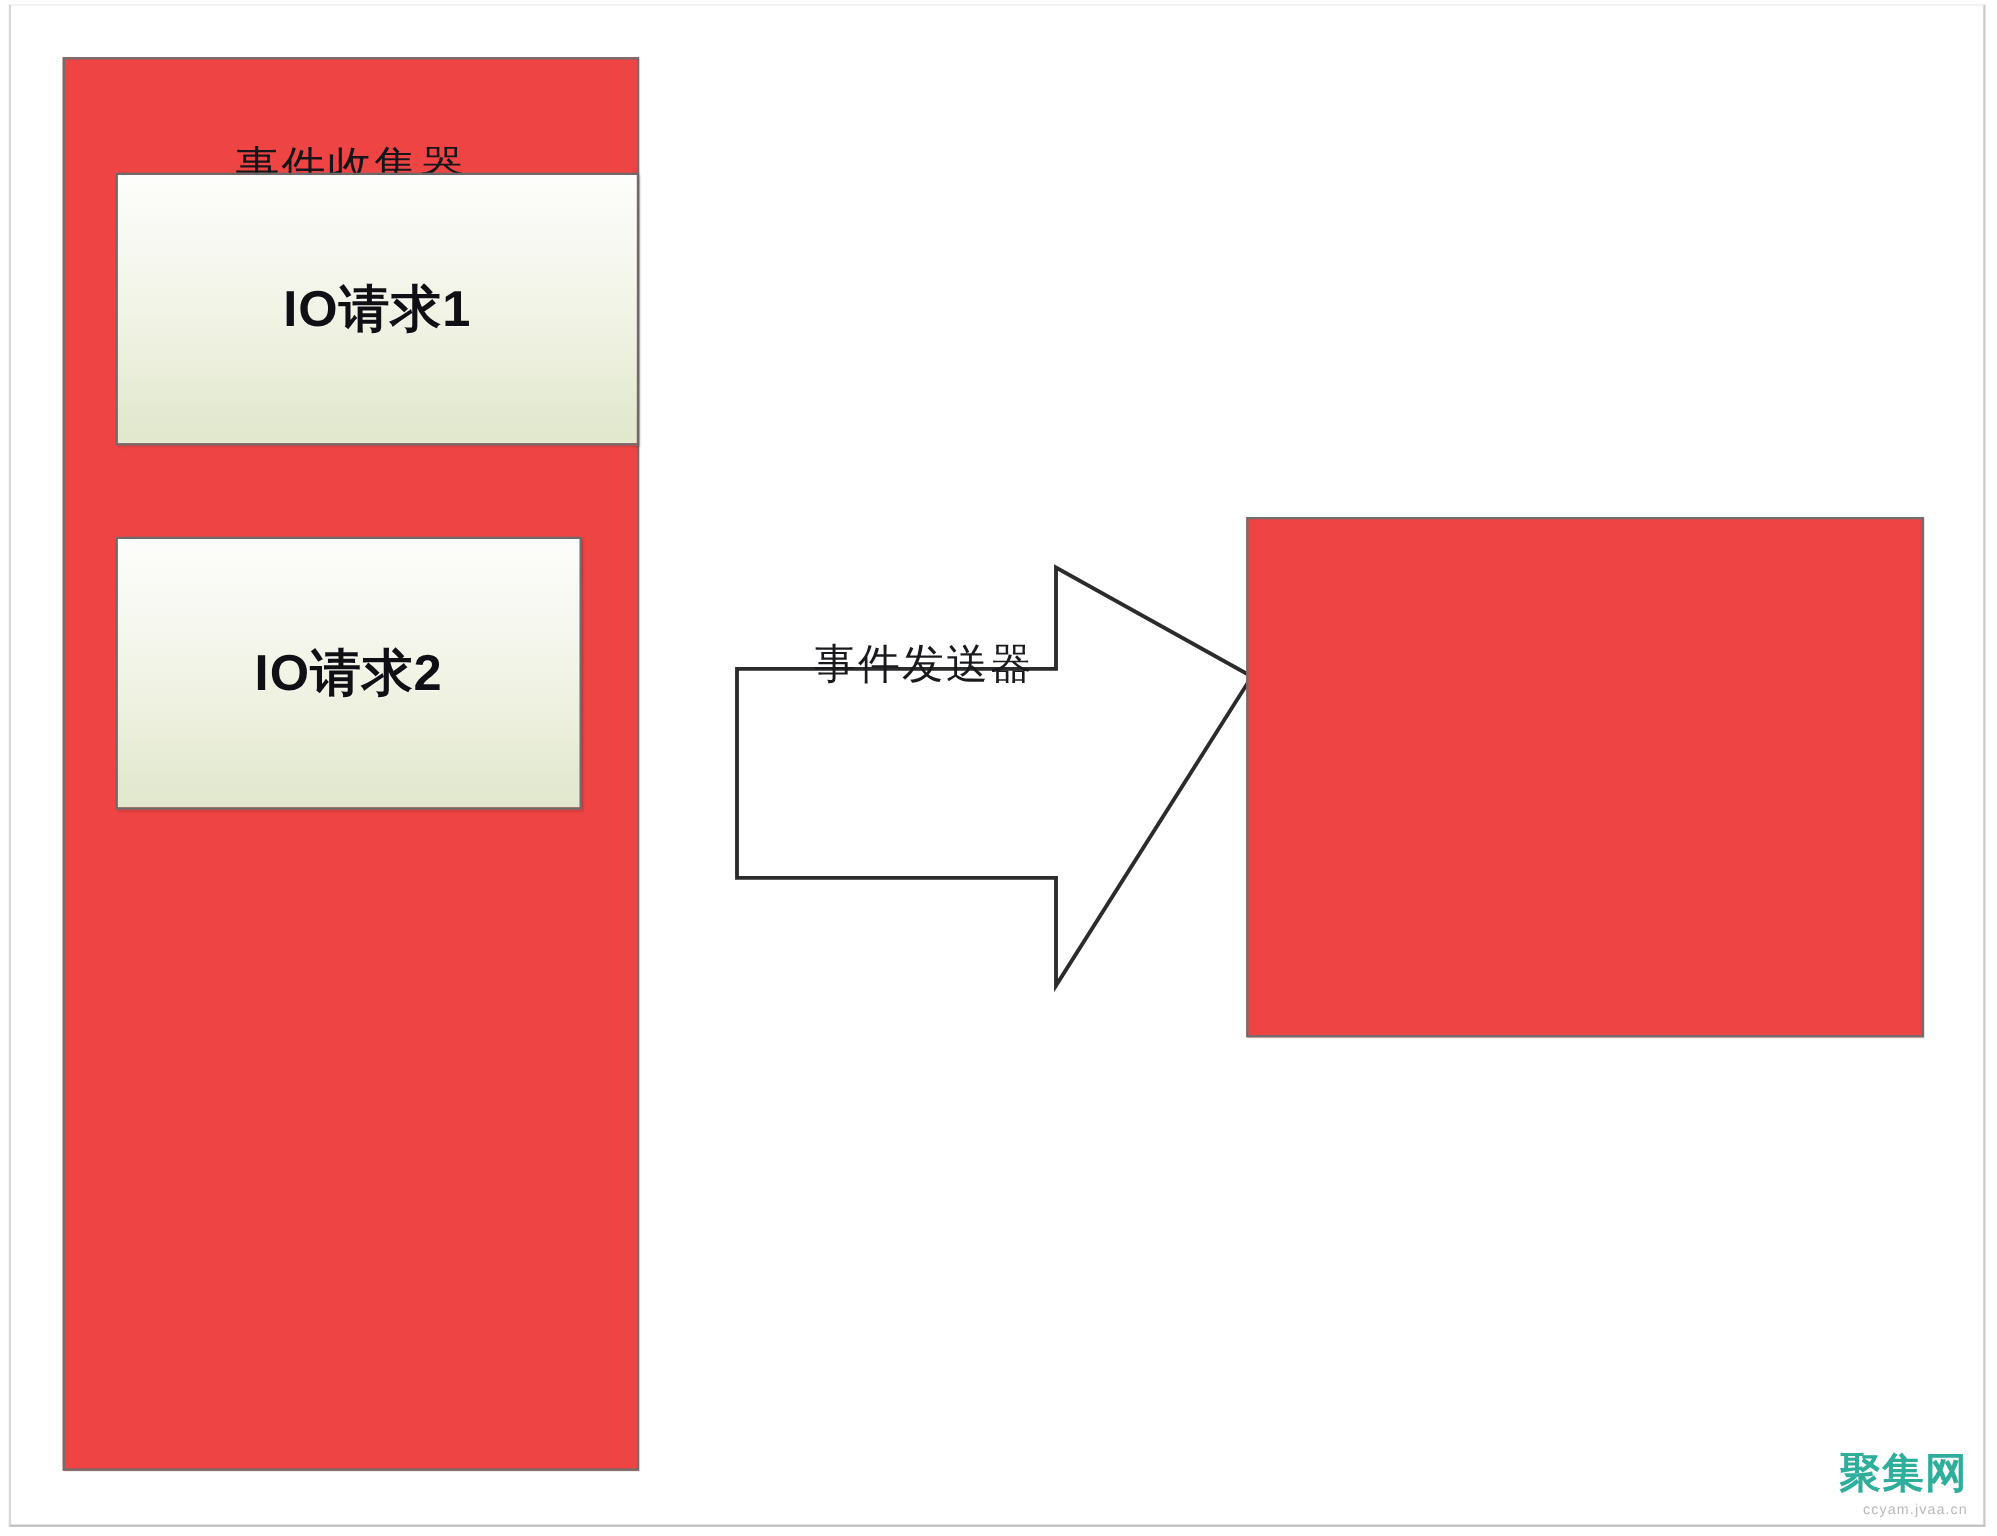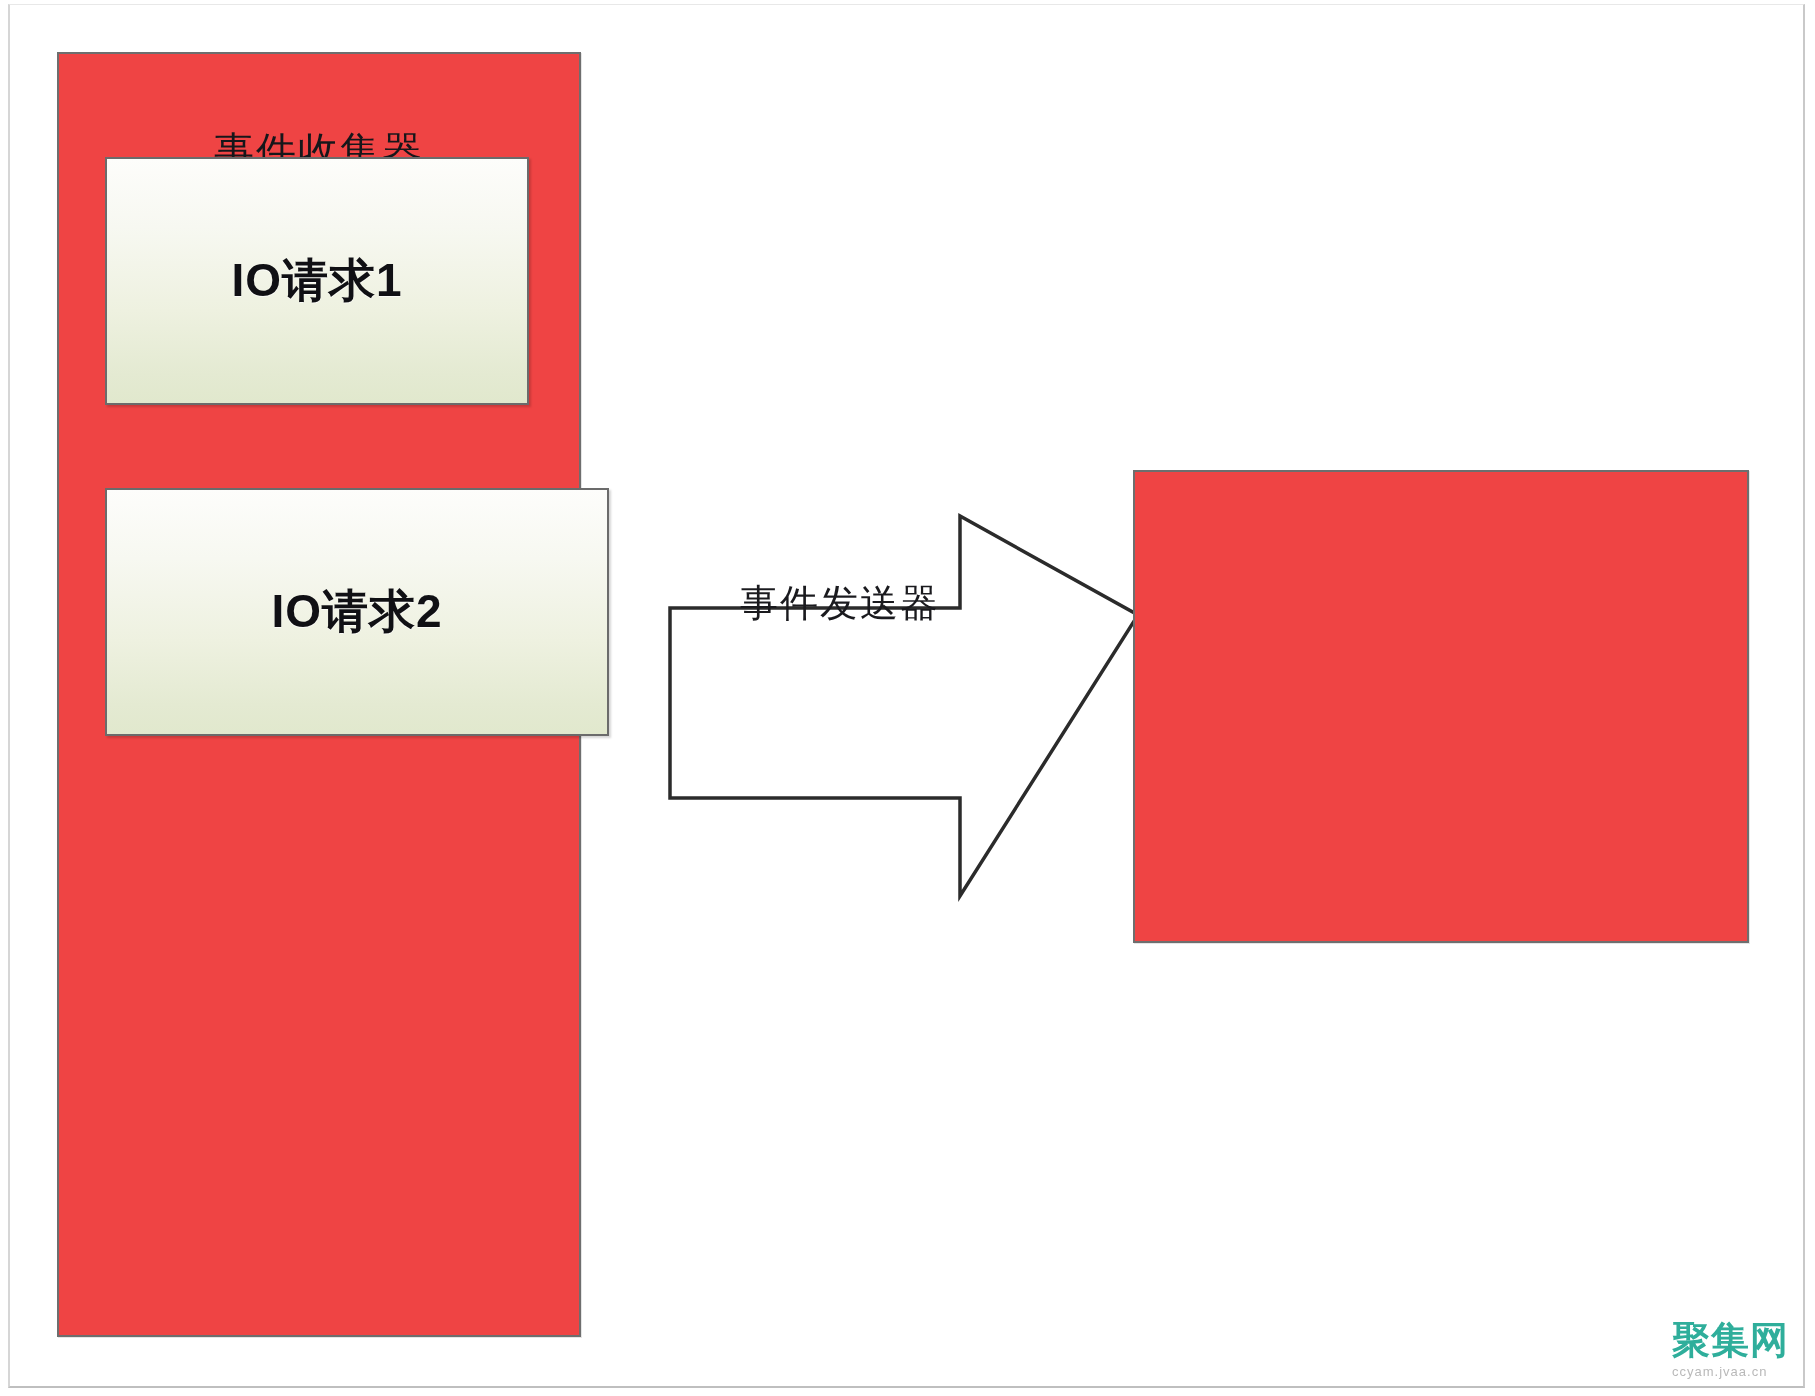--- a/index.html
+++ b/index.html
@@ -107,20 +107,21 @@
     color: #1a1a1e;
     letter-spacing: 2px;
     white-space: nowrap;
   }
 
   
   .watermark {
     position: absolute;
     right: 26px;
     bottom: 18px;
+    text-align: right;
     line-height: 1;
   }
   .watermark-main {
     font-size: 38px;
     font-weight: 700;
     color: #2fae9b;
     letter-spacing: 1px;
     text-shadow: 1px 1px 0 rgba(255,255,255,0.6);
   }
   .watermark-sub {
@@ -135,25 +136,25 @@
 <body>
 
 <div id="stage">
 
   <div class="page-frame"></div>
 
   <div class="container-box" style="left:57px; top:52px; width:524px; height:1285px;">
 
     <div class="container-title" style="top:70px;">事件收集器</div>
 
-    <div class="leaf-box" style="left:46px; top:103px; width:424px; height:248px;text-align:right;">
+    <div class="leaf-box" style="left:46px; top:103px; width:476px; height:248px;text-align:right;">
       <span class="leaf-label">IO请求1</span>
     </div>
 
-    <div class="leaf-box" style="left:46px; top:434px; width:504px; height:248px;">
+    <div class="leaf-box" style="left:46px; top:434px; width:424px; height:248px;">
       <span class="leaf-label">IO请求2</span>
     </div>
 
   </div>
 
   <div class="arrow-wrap">
     <svg width="490" height="410" viewBox="0 0 490 410">
       <polygon points="10,108 300,108 300,16 478,115 300,396 300,298 10,298" fill="#ffffff" stroke="#2b2b2b" stroke-width="3.5" stroke-linejoin="miter"></polygon>
     </svg>
   </div>

